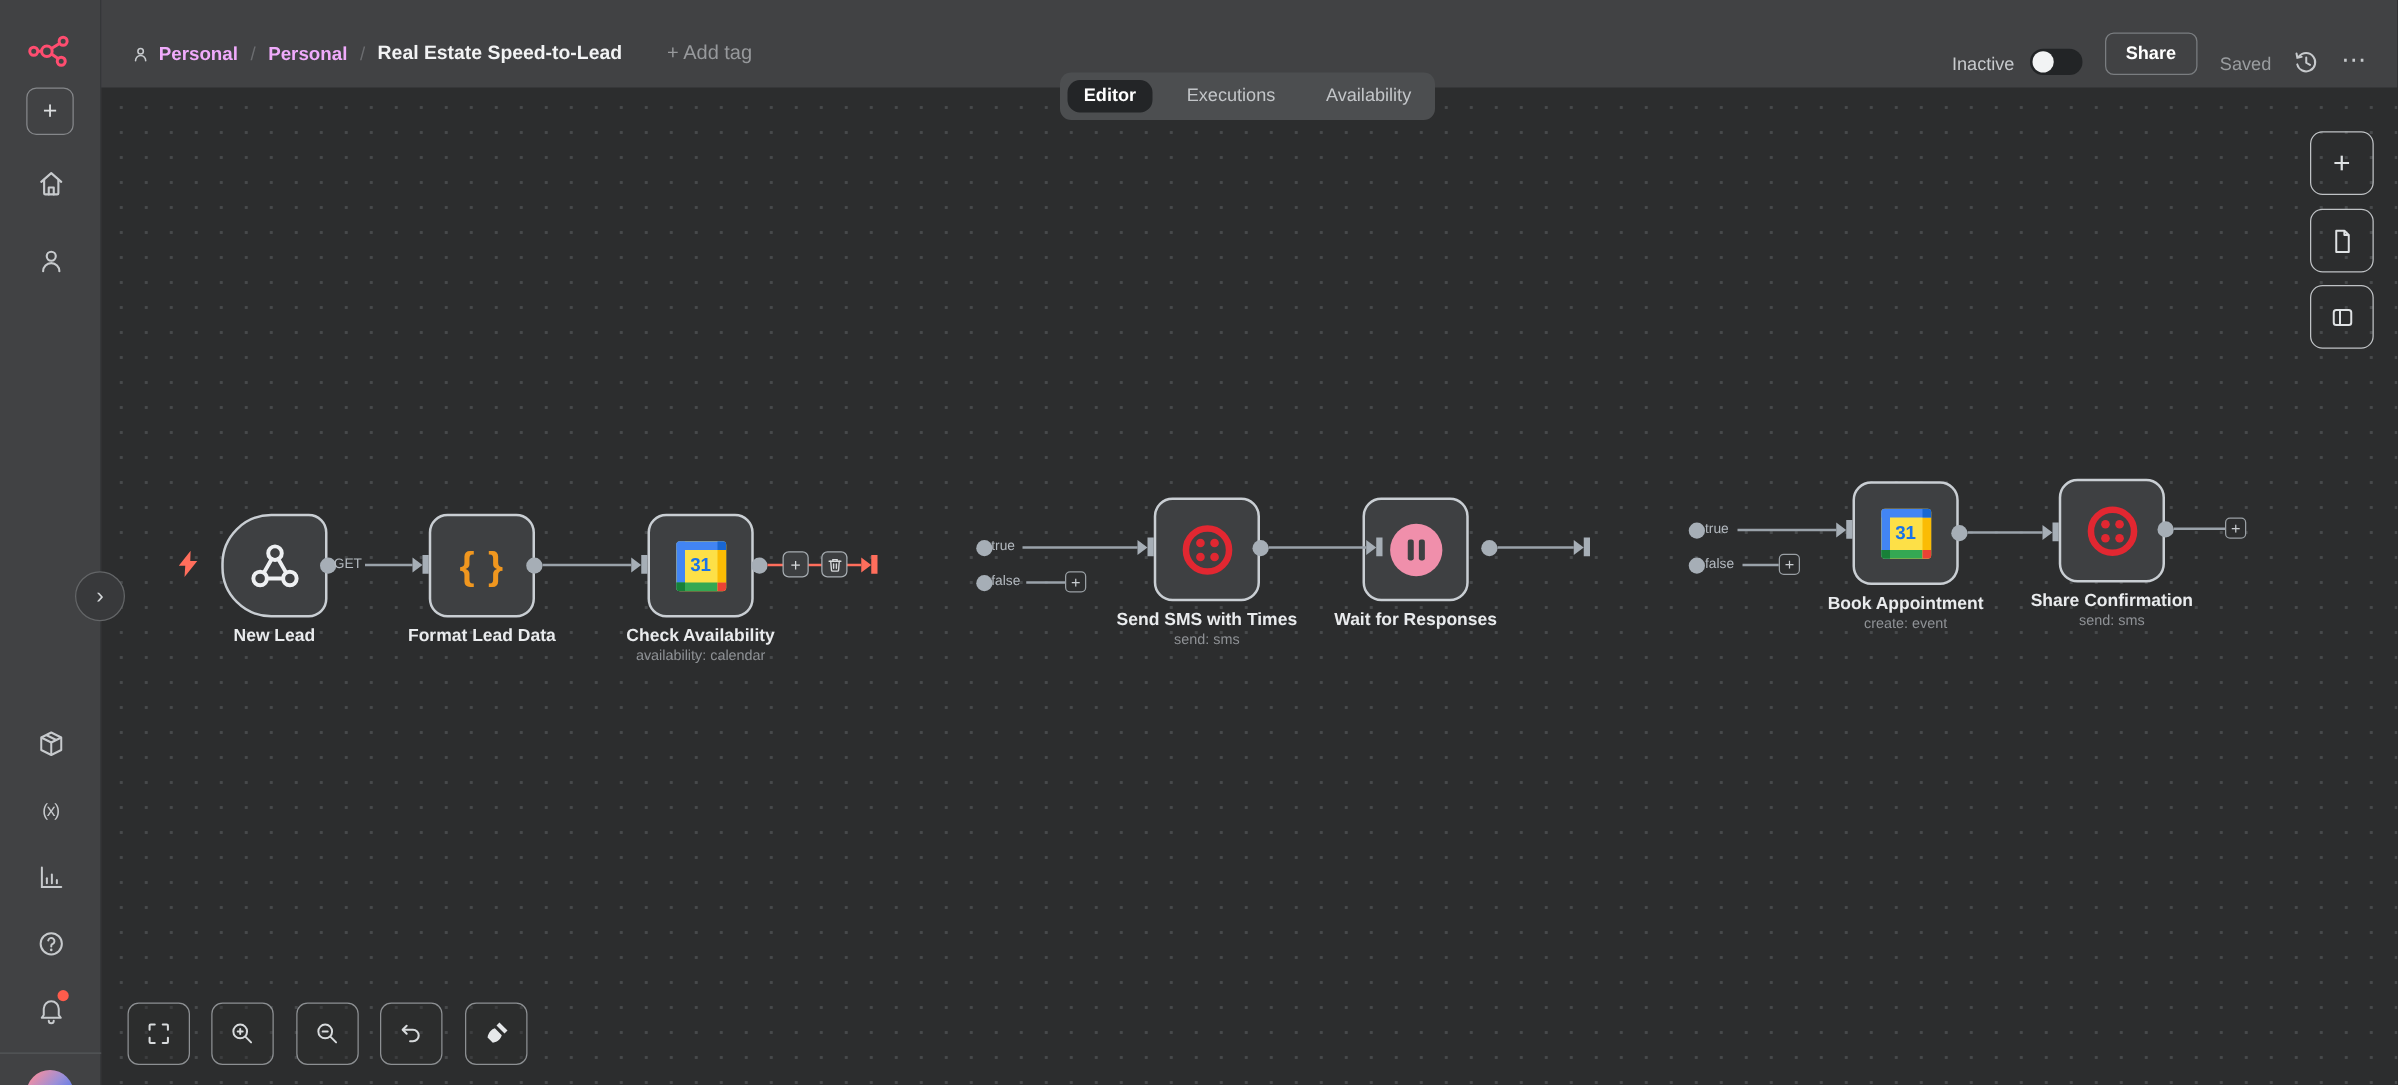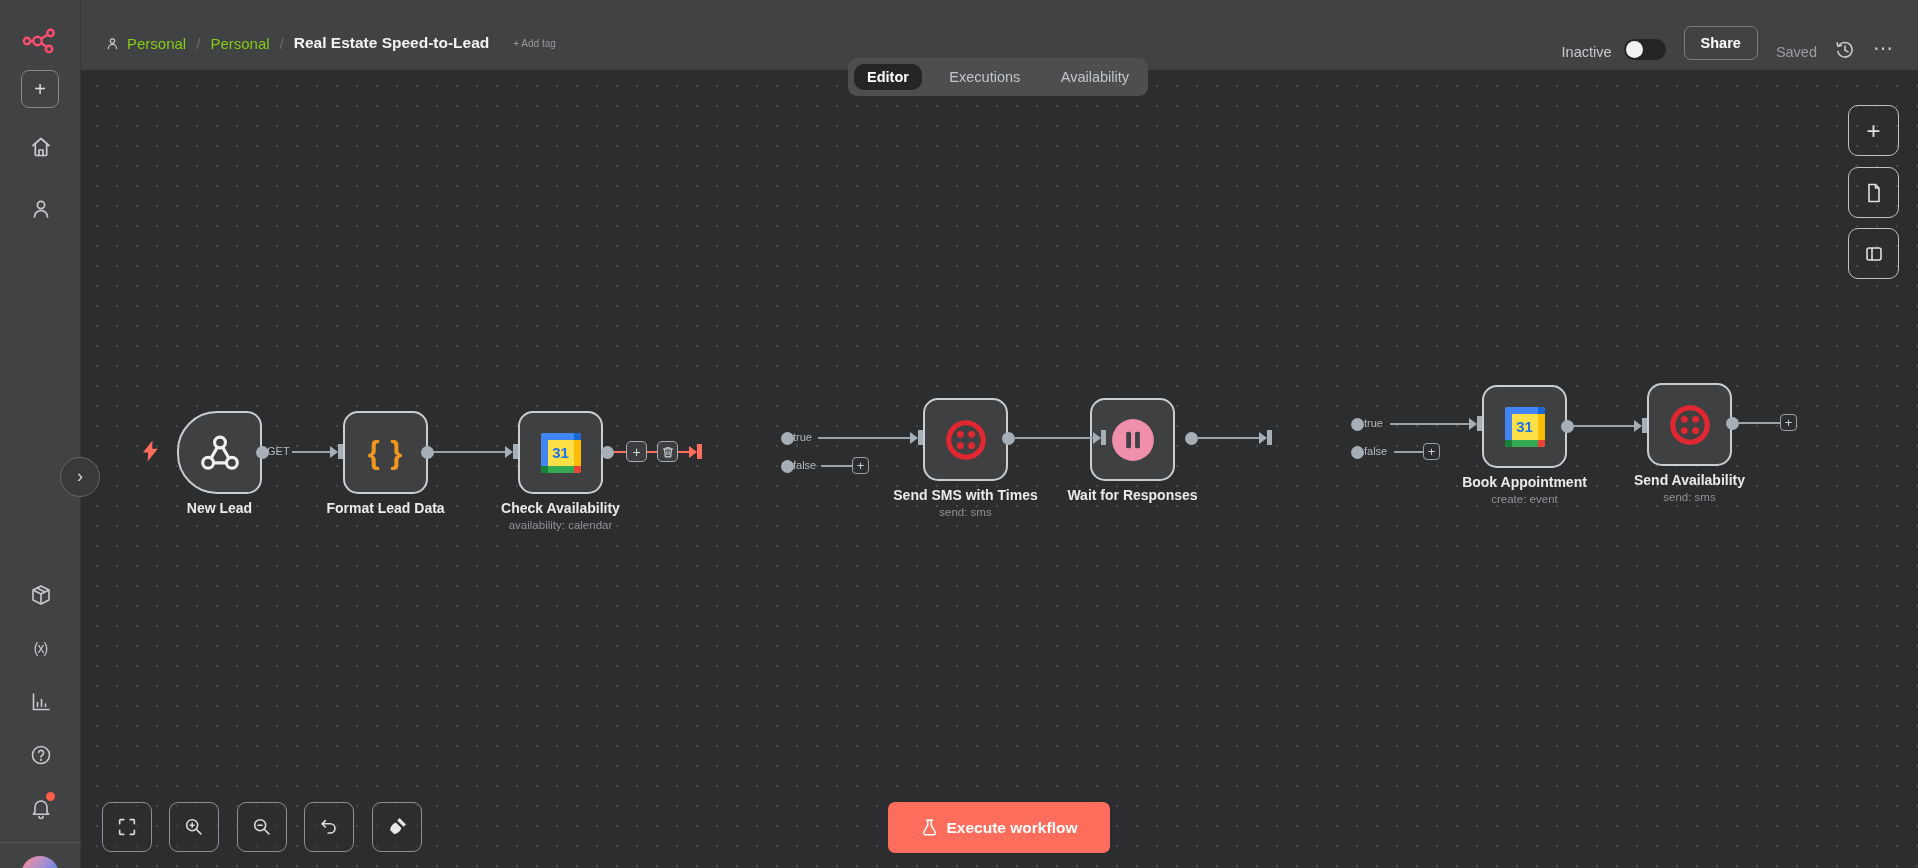--- a/index.html
+++ b/index.html
@@ -13,24 +13,24 @@
   #page{position:relative;width:1918px;height:868px;}
 
   
   #canvas{position:absolute;left:81px;top:70px;right:0;bottom:0;background:var(--canvas-bg);
     background-image:radial-gradient(circle,#47494b 1.1px,transparent 1.4px);
     background-size:20px 20px;background-position:6px 6px;}
 
   
   #header{position:absolute;left:0;top:0;width:100%;height:70px;background:var(--header-bg);
     display:flex;align-items:center;padding:16px 24px 0 105px;z-index:4;}
-  .crumb{font-size:15px;color:#84cc16;display:flex;align-items:center;gap:7px;}
+  .crumb{font-size:15px;color:#f0abfc;display:flex;align-items:center;gap:7px;font-weight:bold;}
   .crumb-sep{color:#6b6d70;font-size:15px;margin:0 10px;}
   .wf-title{color:#f2f3f4;font-weight:700;font-size:15.5px;}
-  .add-tag{color:#97999c;font-size:10px;margin-left:24px;}
+  .add-tag{color:#97999c;font-size:16px;margin-left:36px;}
   .hdr-spacer{flex:1;}
   .hdr-right{display:flex;align-items:flex-end;gap:18px;}
   .inactive-lbl{color:#c7cacd;font-size:14.5px;}
   .toggle{width:42px;height:21px;border-radius:11px;background:#222426;position:relative;margin-left:-6px;}
   .toggle .knob{position:absolute;left:2px;top:2px;width:17px;height:17px;border-radius:50%;background:#f2f3f4;}
   .share-btn{border:1px solid #7a7d80;border-radius:7px;color:#fff;font-size:14.5px;font-weight:700;
     padding:8px 16px;background:transparent;}
   .saved-lbl{color:#9a9da0;font-size:14.5px;}
   .icon-btn{color:#c7cacd;display:flex;align-items:center;}
   .ellipsis{font-size:20px;color:#c7cacd;letter-spacing:1px;}
@@ -266,27 +266,20 @@
         <path d="M5 8.5h8.5a5 5 0 0 1 0 10H11"></path>
       </svg>
   </div>
   <div class="ctl-btn" style="left:372px">
     <svg width="22" height="22" viewBox="0 0 24 24" fill="#e6e8ea">
         <path d="M14.8 2.2l7 7-2.6 2.6-7-7z"></path>
         <path d="M10.8 7.2l6 6c-.8 3-3.4 5.8-7.8 6.6l-4.6-4.6c.8-4.4 3.6-7.2 6.4-8z"></path>
       </svg>
   </div>
 
-  <button id="execute-btn">
-    <svg width="17" height="17" viewBox="0 0 16 16" fill="none" stroke="#fff" stroke-width="1.4" stroke-linecap="round" stroke-linejoin="round">
-        <path d="M5.2 1.2h5.6"></path>
-        <path d="M6.4 1.2v4.6l-3.6 6.4a1.7 1.7 0 0 0 1.5 2.6h7.4a1.7 1.7 0 0 0 1.5-2.6L9.6 5.8V1.2"></path>
-      </svg>
-    <span>Execute workflow</span>
-  </button>
 
   <svg class="bolt" width="17" height="22" viewBox="0 0 17 22" fill="#ff6e5c">
       <path d="M10.5.5L1 12.5h5.2L5.6 21.5 15.8 8.8h-5.6z"></path>
     </svg>
 
   <div class="node" style="left:177px;top:411px">
     <div class="node-box trigger">
       <svg width="42" height="42" viewBox="0 0 24 24" fill="none" stroke="#eef0f2" stroke-width="1.8" stroke-linecap="round">
           <circle cx="12" cy="6" r="3.1"></circle>
           <circle cx="5.2" cy="17.6" r="3.1"></circle>
@@ -370,21 +363,21 @@
   <div class="node" style="left:1647px;top:383px">
     <div class="node-box">
       <svg width="46" height="46" viewBox="0 0 44 44">
           <circle cx="22" cy="22" r="16.5" stroke="#e22731" stroke-width="5" fill="none"></circle>
           <circle cx="16.6" cy="16.6" r="3.3" fill="#e22731"></circle>
           <circle cx="27.4" cy="16.6" r="3.3" fill="#e22731"></circle>
           <circle cx="16.6" cy="27.4" r="3.3" fill="#e22731"></circle>
           <circle cx="27.4" cy="27.4" r="3.3" fill="#e22731"></circle>
         </svg>
     </div>
-    <div class="node-label">Send Availability</div>
+    <div class="node-label">Share Confirmation</div>
     <div class="node-sub">send: sms</div>
   </div>
 
   <span class="port-out" style="left:255.5px;top:445.5px"></span>
   <span class="branch-lbl" style="left:267px;top:445px">GET</span>
   <span class="cline" style="left:292px;top:451px;width:38px"></span>
   <span class="arrow" style="left:330px;top:446px"></span>
   <span class="stub" style="left:338px;top:444px"></span>
 
   <span class="port-out" style="left:420.5px;top:445.5px"></span>

